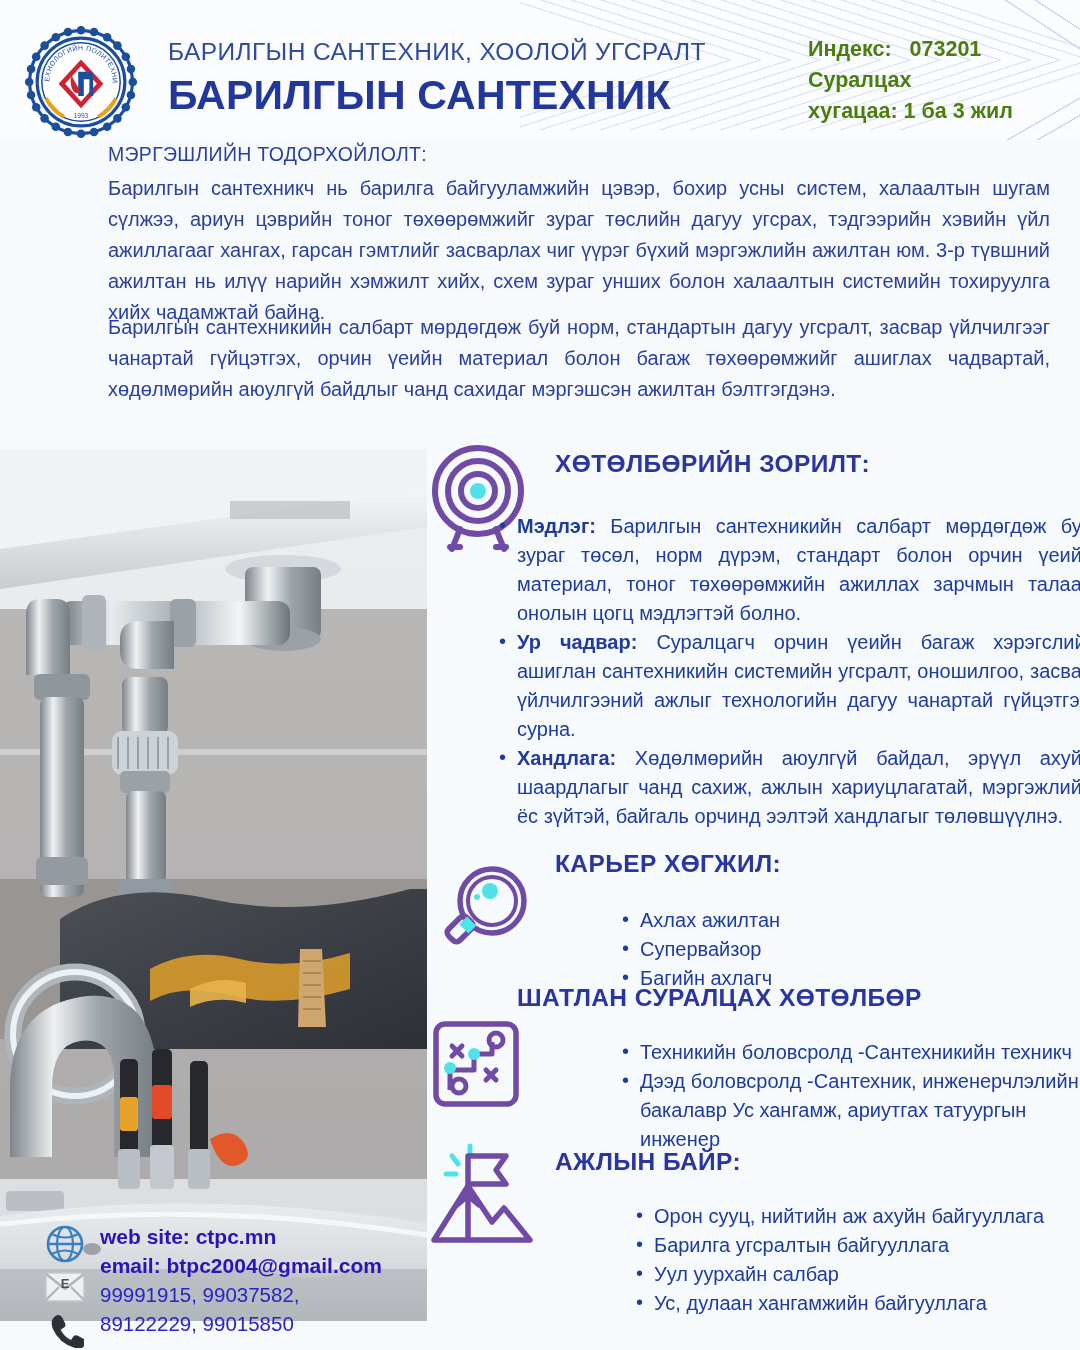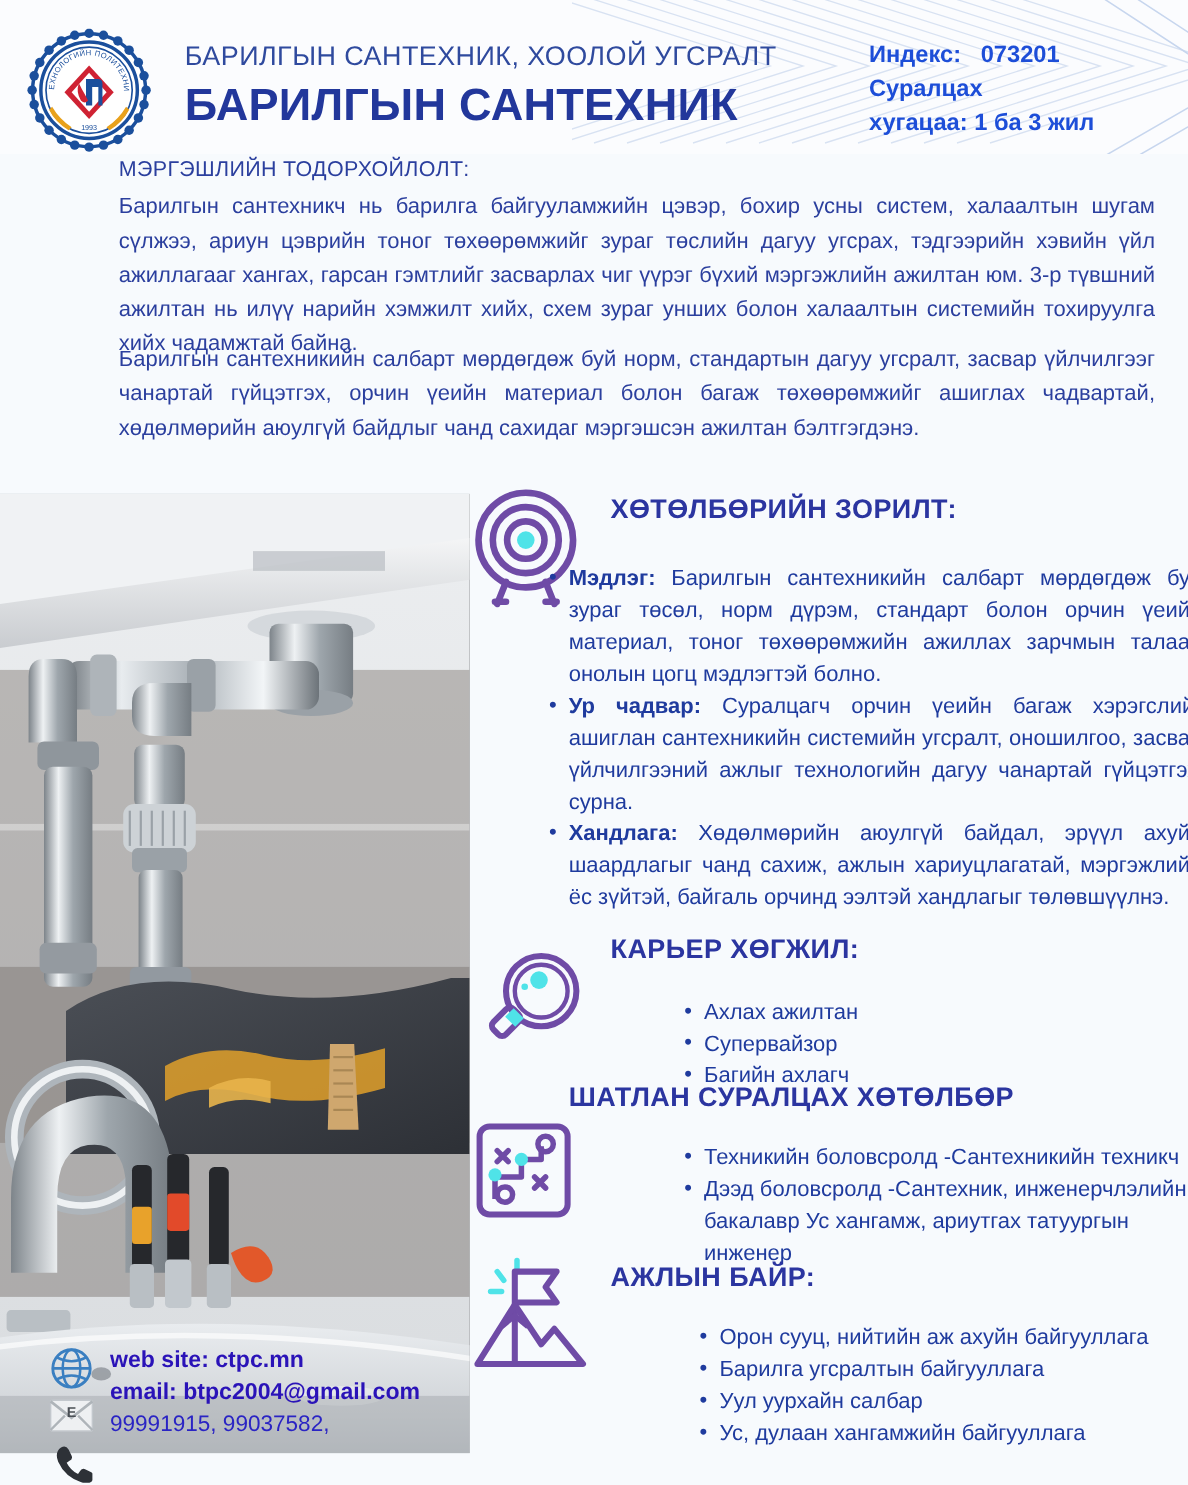--- a/index.html
+++ b/index.html
@@ -63,22 +63,22 @@
     font-size: 41px;
     font-weight: 700;
     letter-spacing: 0.2px;
     color: #22379b;
     margin-top: 6px;
     white-space: nowrap;
   }
 
   .index-block {
     position: absolute;
-    left: 790px; top: 34px;
-    color: #1d4ed8;
+    left: 808px; top: 34px;
+    color: #4d7c0f;
     font-weight: 700;
     font-size: 21.5px;
     line-height: 31px;
     white-space: nowrap;
   }
 
   
   .section-top {
     position: absolute;
     left: 108px;
@@ -440,20 +440,21 @@
           <text x="20" y="17" font-size="13" font-weight="700" text-anchor="middle" fill="#4a4f55" font-family="Liberation Sans, sans-serif">E</text>
         </svg>
         <svg width="38" height="38" viewBox="0 0 38 38" aria-hidden="true">
           <path d="M9 5 q5 -3 8 2 l3 6 q2 4 -2 6 l-3 2 q4 8 12 12 l2 -3 q2 -4 6 -2 l6 3 q5 3 2 8 q-4 6 -12 3 Q13 36 6 20 Q2 10 9 5 Z" fill="#2d3137" transform="scale(0.86) translate(2,2)"></path>
         </svg>
       </div>
       <div class="contact-lines">
         <div class="c-line1">web site: ctpc.mn</div>
         <div class="c-line2">email: btpc2004@gmail.com</div>
         <div class="c-line3">99991915, 99037582,</div>
+        <div class="c-line4">89122229, 99015850</div>
       </div>
     </div>
   </div>
 
   <div class="right-col">
 
     <div class="icon-slot icon-target">
       <svg width="96" height="110" viewBox="0 0 96 110" aria-hidden="true">
         <g fill="none" stroke="#6f4ba6" stroke-width="6">
           <circle cx="48" cy="48" r="43"></circle>

